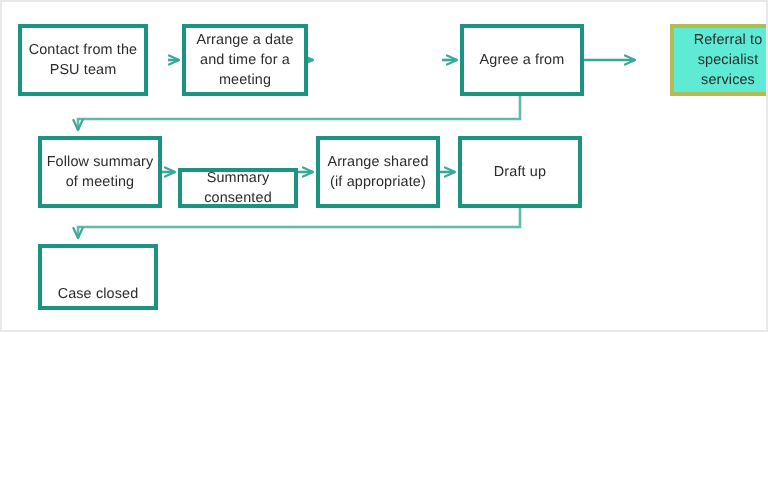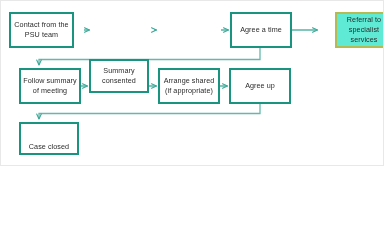--- a/index.html
+++ b/index.html
@@ -93,43 +93,46 @@
 
     <g>
       <path d="M259,103 L259,112.5 L38,112.5 L38,118" fill="none" stroke="#63b9ac" stroke-width="1.3" stroke-linejoin="miter" marker-end="url(#ah)"></path>
     </g>
   </svg>
 
   <div class="node" style="left: 8px; top: 11px; width: 65px; height: 36px;">
     <span class="node-label">Contact from the PSU team</span>
   </div>
 
+  <div class="node" style="left: 90px; top: 11px; width: 63px; height: 36px;">
+    <span class="node-label">Arrange a date and time for a meeting</span>
+  </div>
 
 
   <div class="node" style="left: 229px; top: 11px; width: 62px; height: 36px;">
-    <span class="node-label">Agree a time</span>
+    <span class="node-label">Agree a from</span>
   </div>
 
   <div class="node accent" style="left: 318px; top: 11px; width: 58px; height: 36px;">
     <span class="node-label">Referral to specialist services</span>
   </div>
 
   <div class="node" style="left: 18px; top: 67px; width: 62px; height: 36px;">
     <span class="node-label">Follow summary of meeting</span>
   </div>
 
-  <div class="node" style="left: 88px; top: 58px; width: 60px; height: 34px;">
+  <div class="node" style="left: 88px; top: 83px; width: 60px; height: 20px;">
     <span class="node-label">Summary consented</span>
   </div>
 
   <div class="node" style="left: 157px; top: 67px; width: 62px; height: 36px;">
     <span class="node-label">Arrange shared (if appropriate)</span>
   </div>
 
   <div class="node" style="left: 228px; top: 67px; width: 62px; height: 36px;">
-    <span class="node-label">Agree up</span>
+    <span class="node-label">Draft up</span>
   </div>
 
   <div class="node" style="left: 18px; top: 121px; width: 60px; height: 33px; align-items: flex-end;">
     <span class="node-label">Case closed</span>
   </div>
 
 </div>
 
 </body></html>

